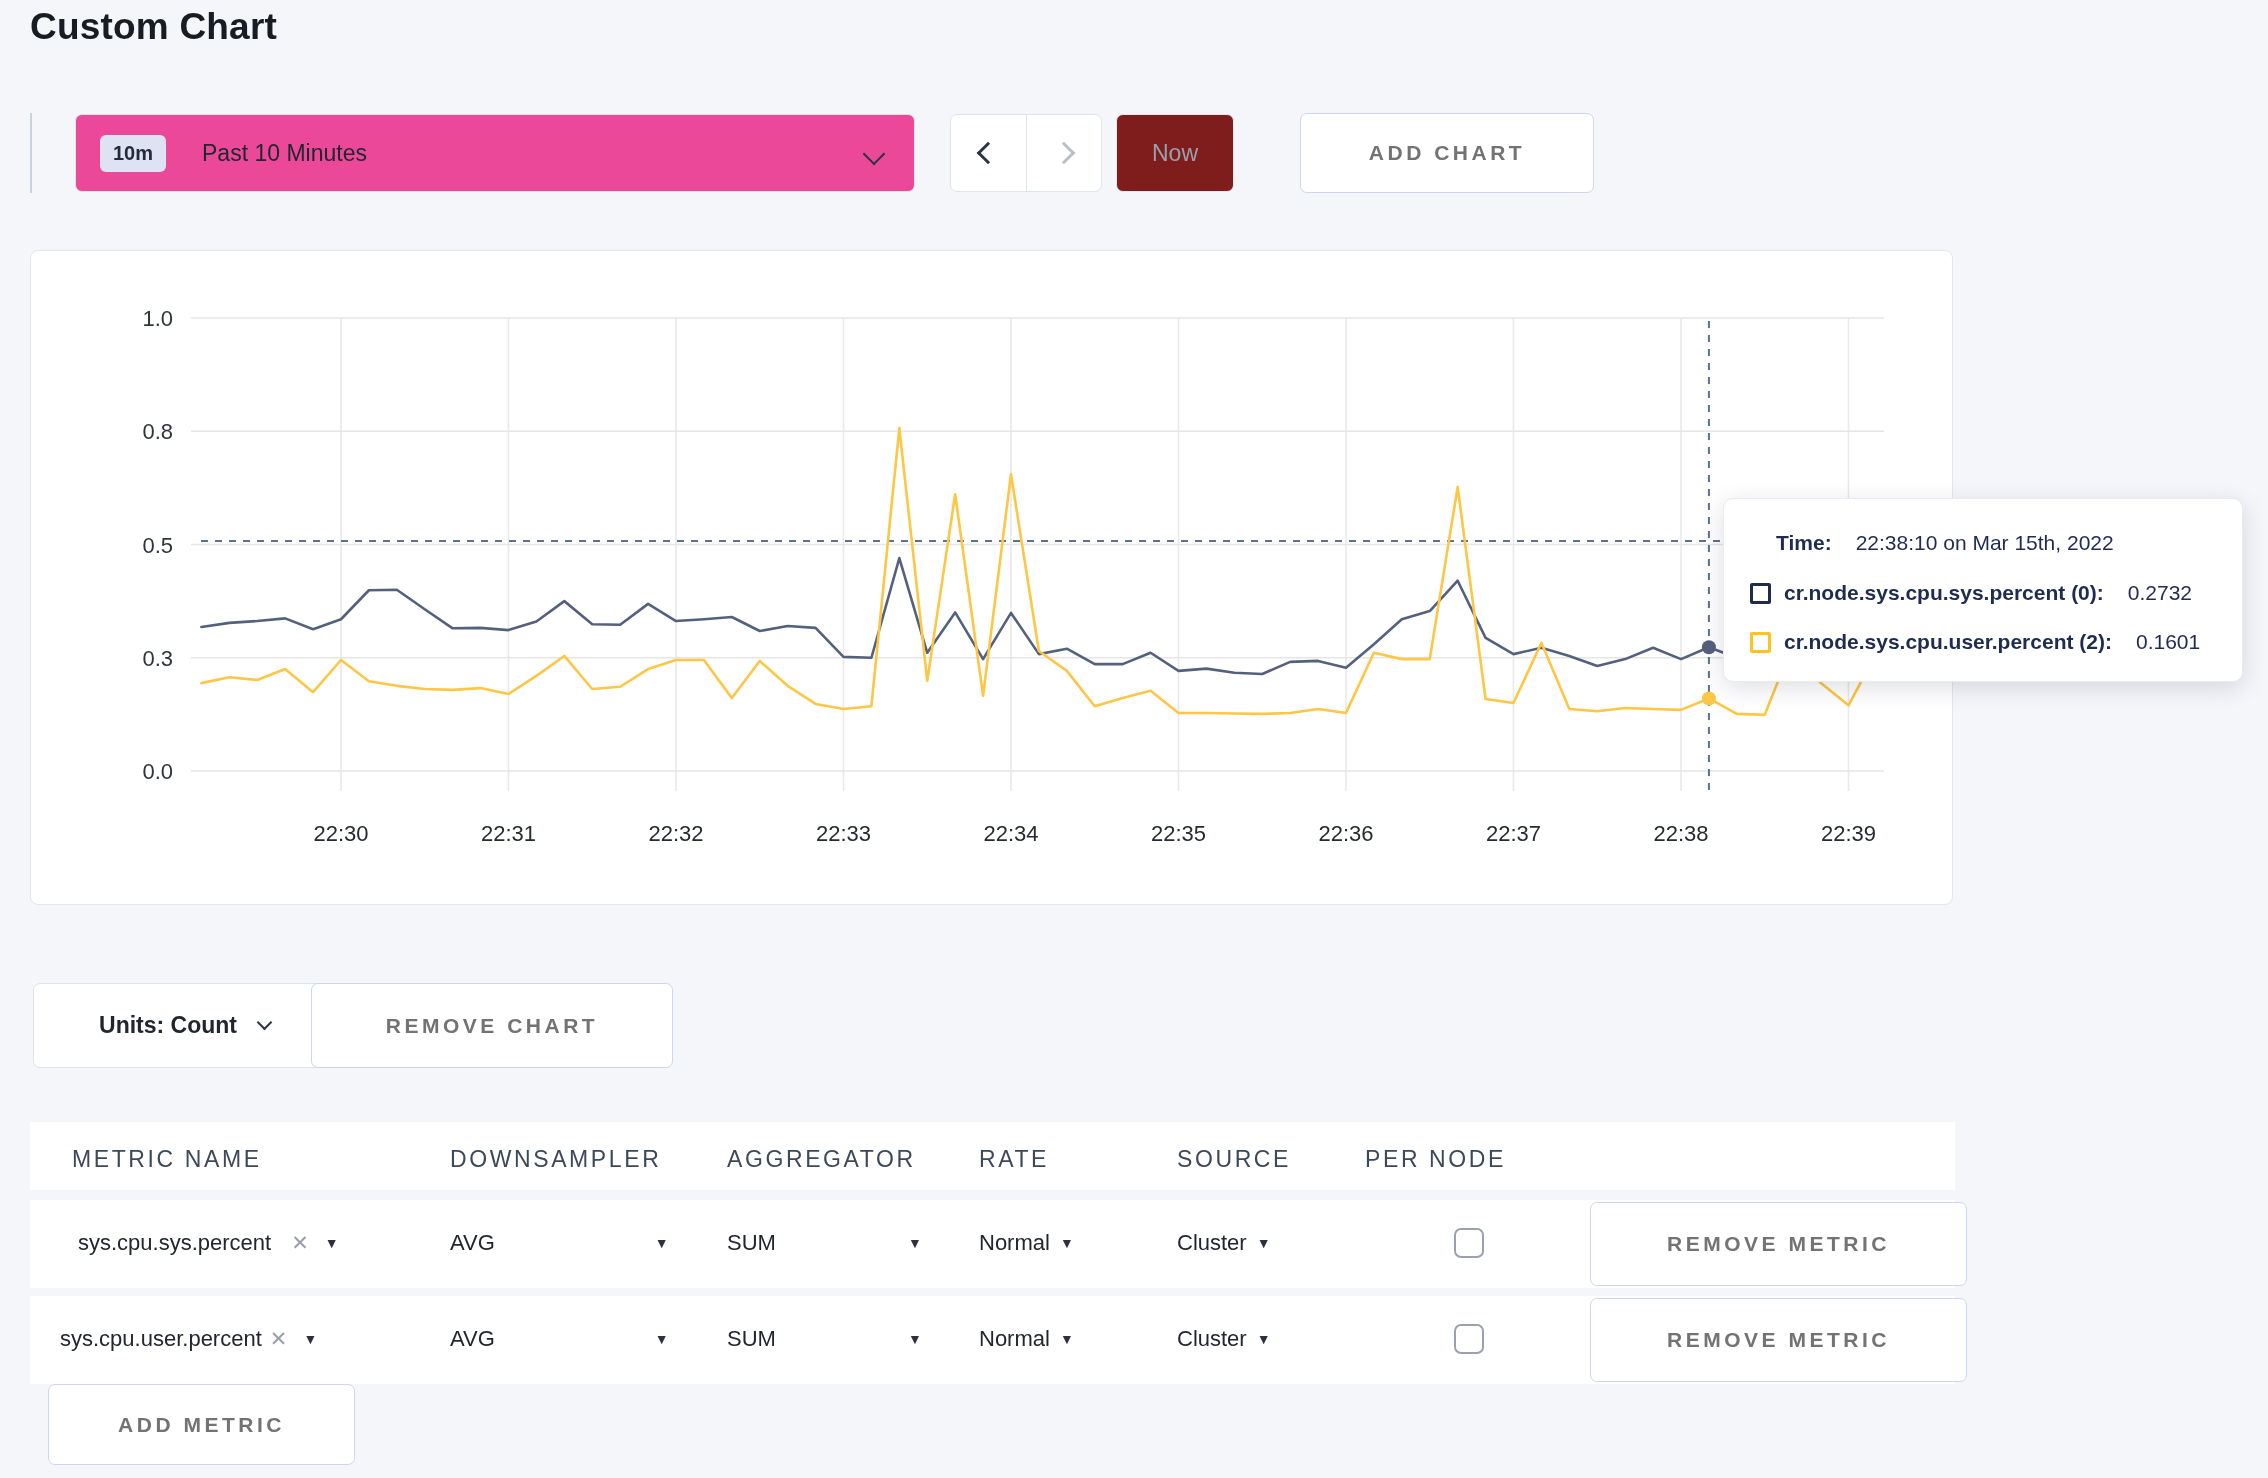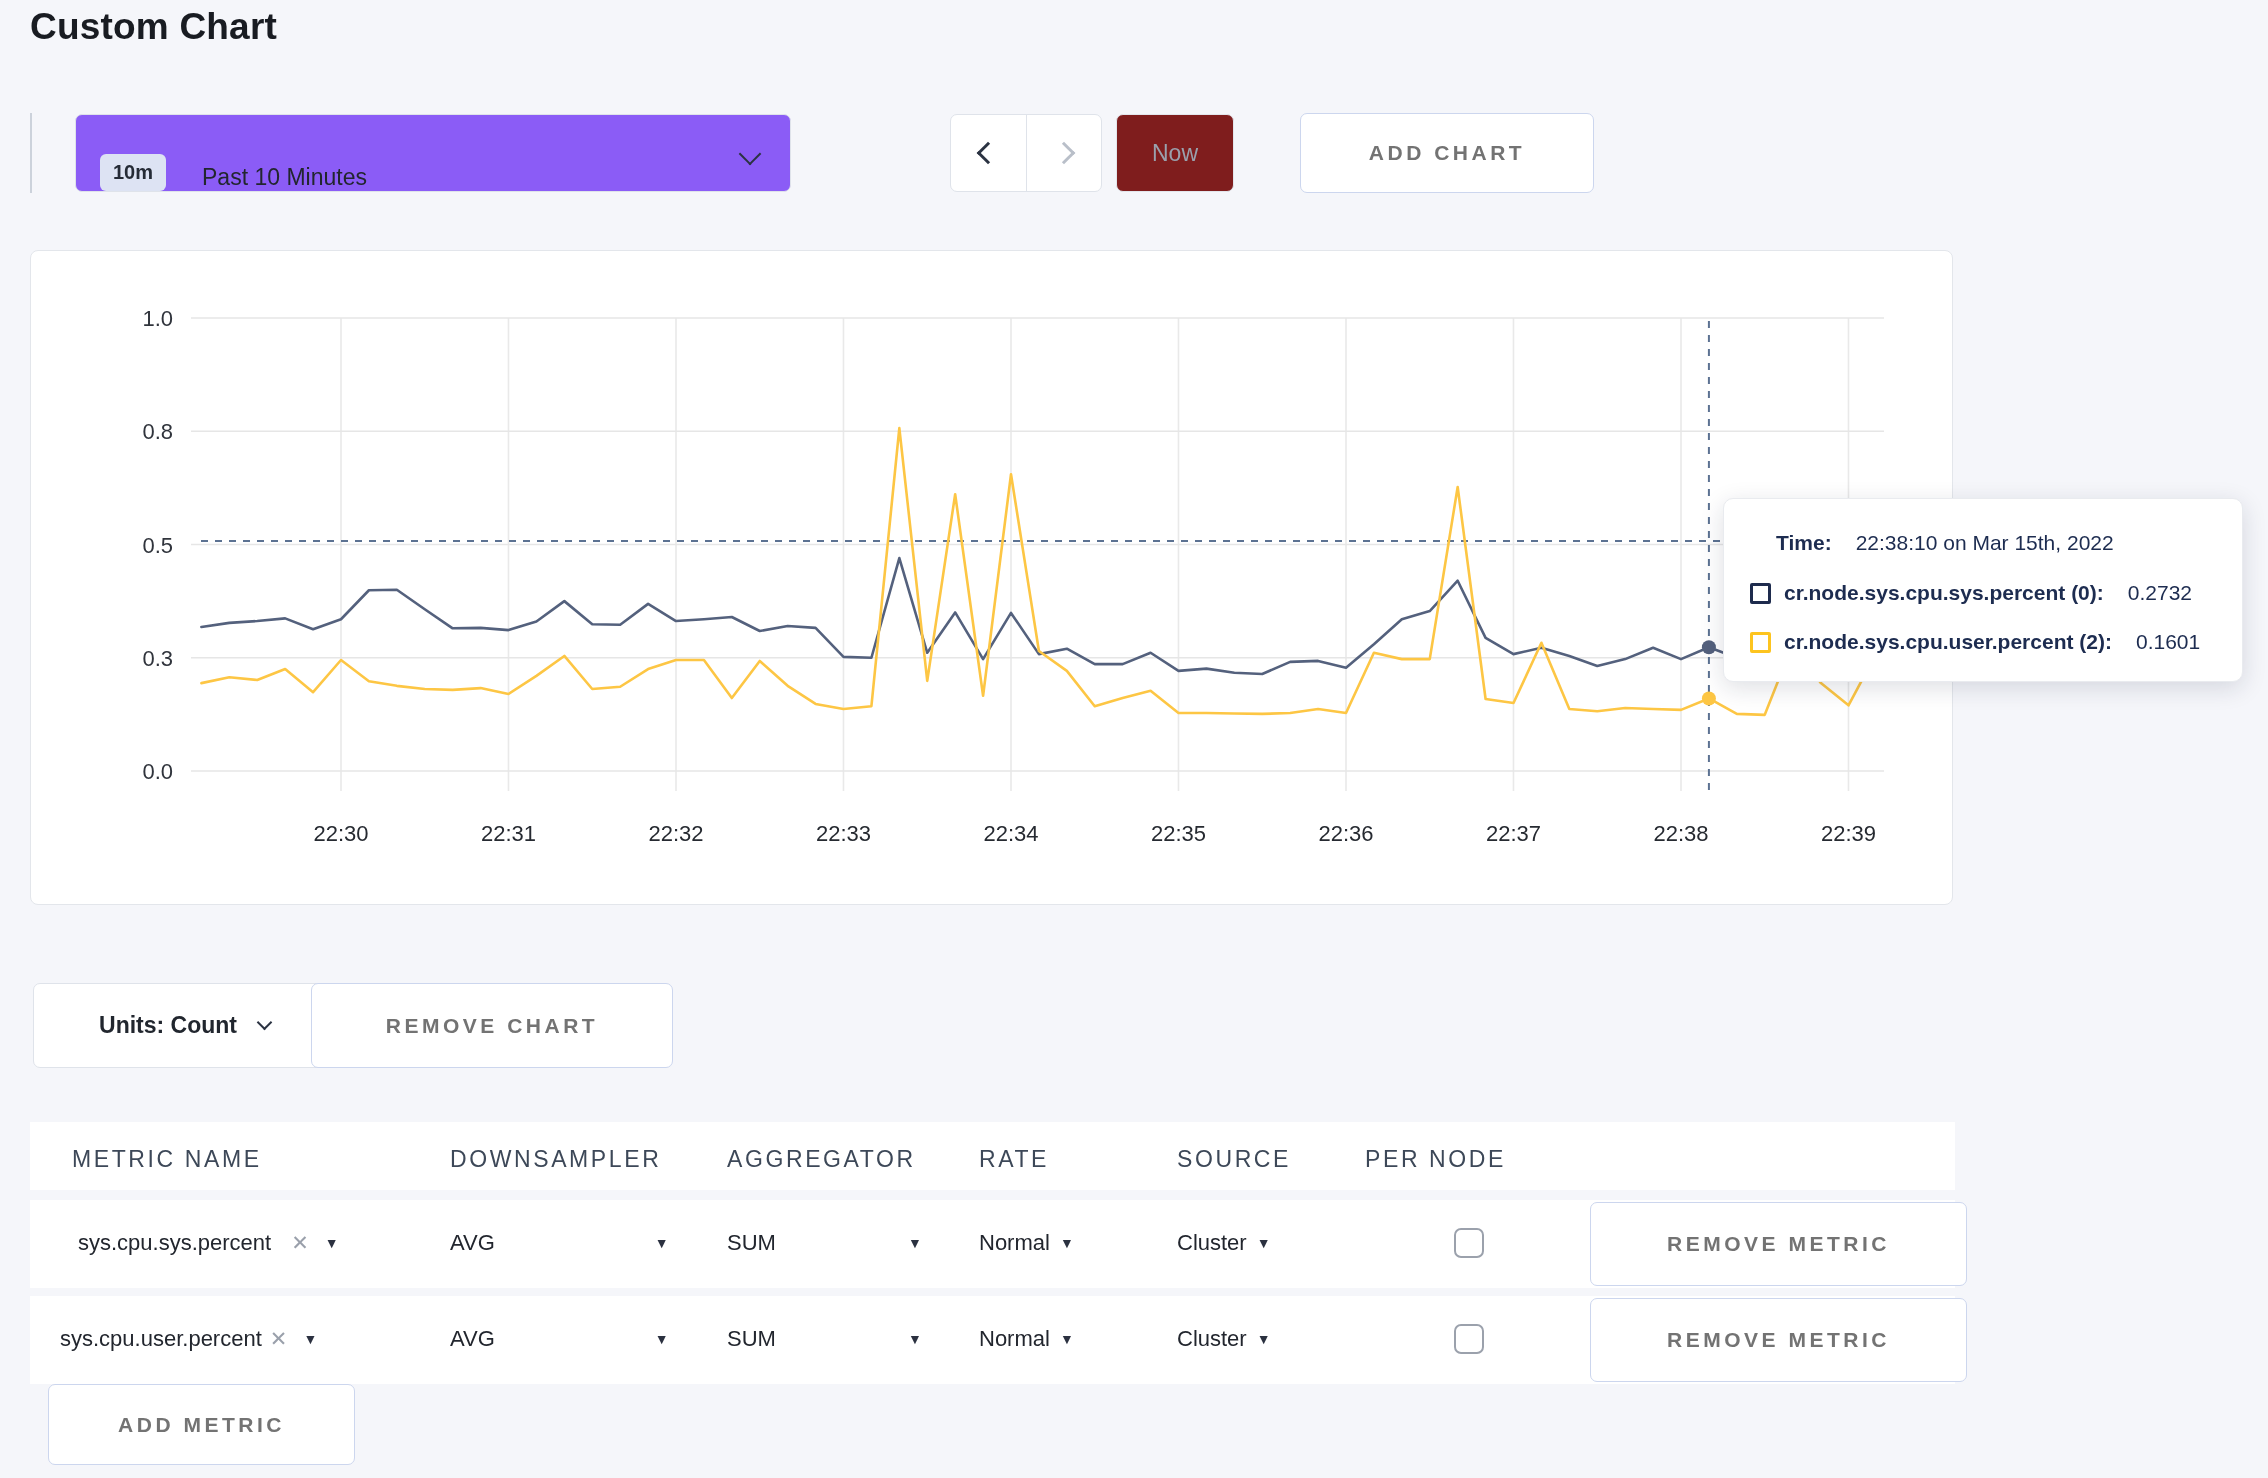--- a/index.html
+++ b/index.html
@@ -8,22 +8,22 @@
   #app { position relative; }
   #app { position: relative; width: 2268px; height: 1478px; background:#f5f6fa; overflow:hidden; }
 
   .abs { position:absolute; }
 
   
   .page-title { left:30px; top:6px; font-size:37px; font-weight:700; color:#191c22; letter-spacing:.2px; }
 
   
   .toolbar-divider { left:30px; top:113px; width:2px; height:80px; background:#ccd2db; }
-  .time-select { left:75px; top:114px; width:716px; height:78px; background:#8b5cf6;
-                 border:1.5px solid #dfe3ea; border-radius:7px; display:flex; align-items:flex-end; cursor:pointer; }
+  .time-select { left:75px; top:114px; width:840px; height:78px; background:#ec4899;
+                 border:1.5px solid #dfe3ea; border-radius:7px; display:flex; align-items:center; cursor:pointer; }
   .range-badge { margin-left:24px; background:#dde3f3; border-radius:6px; padding:7px 13px;
                  font-size:20px; font-weight:700; color:#252b36; }
   .range-label { margin-left:36px; font-size:23px; color:#22262e; }
   .chev-down { position:absolute; right:32px; top:31px; width:16px; height:16px;
                border-right:2.5px solid #2b3342; border-bottom:2.5px solid #2b3342; transform:rotate(45deg); }
   .arrow-group { left:950px; top:114px; width:152px; height:78px; background:#fff;
                  border:1.5px solid #dfe3ea; border-radius:7px; display:flex; }
   .arrow-btn { flex:1; display:flex; align-items:center; justify-content:center; cursor:pointer; }
   .arrow-btn + .arrow-btn { border-left:1.5px solid #dfe3ea; }
   .chev { width:16px; height:16px; border-right:3.5px solid #2b3342; border-bottom:3.5px solid #2b3342; }

